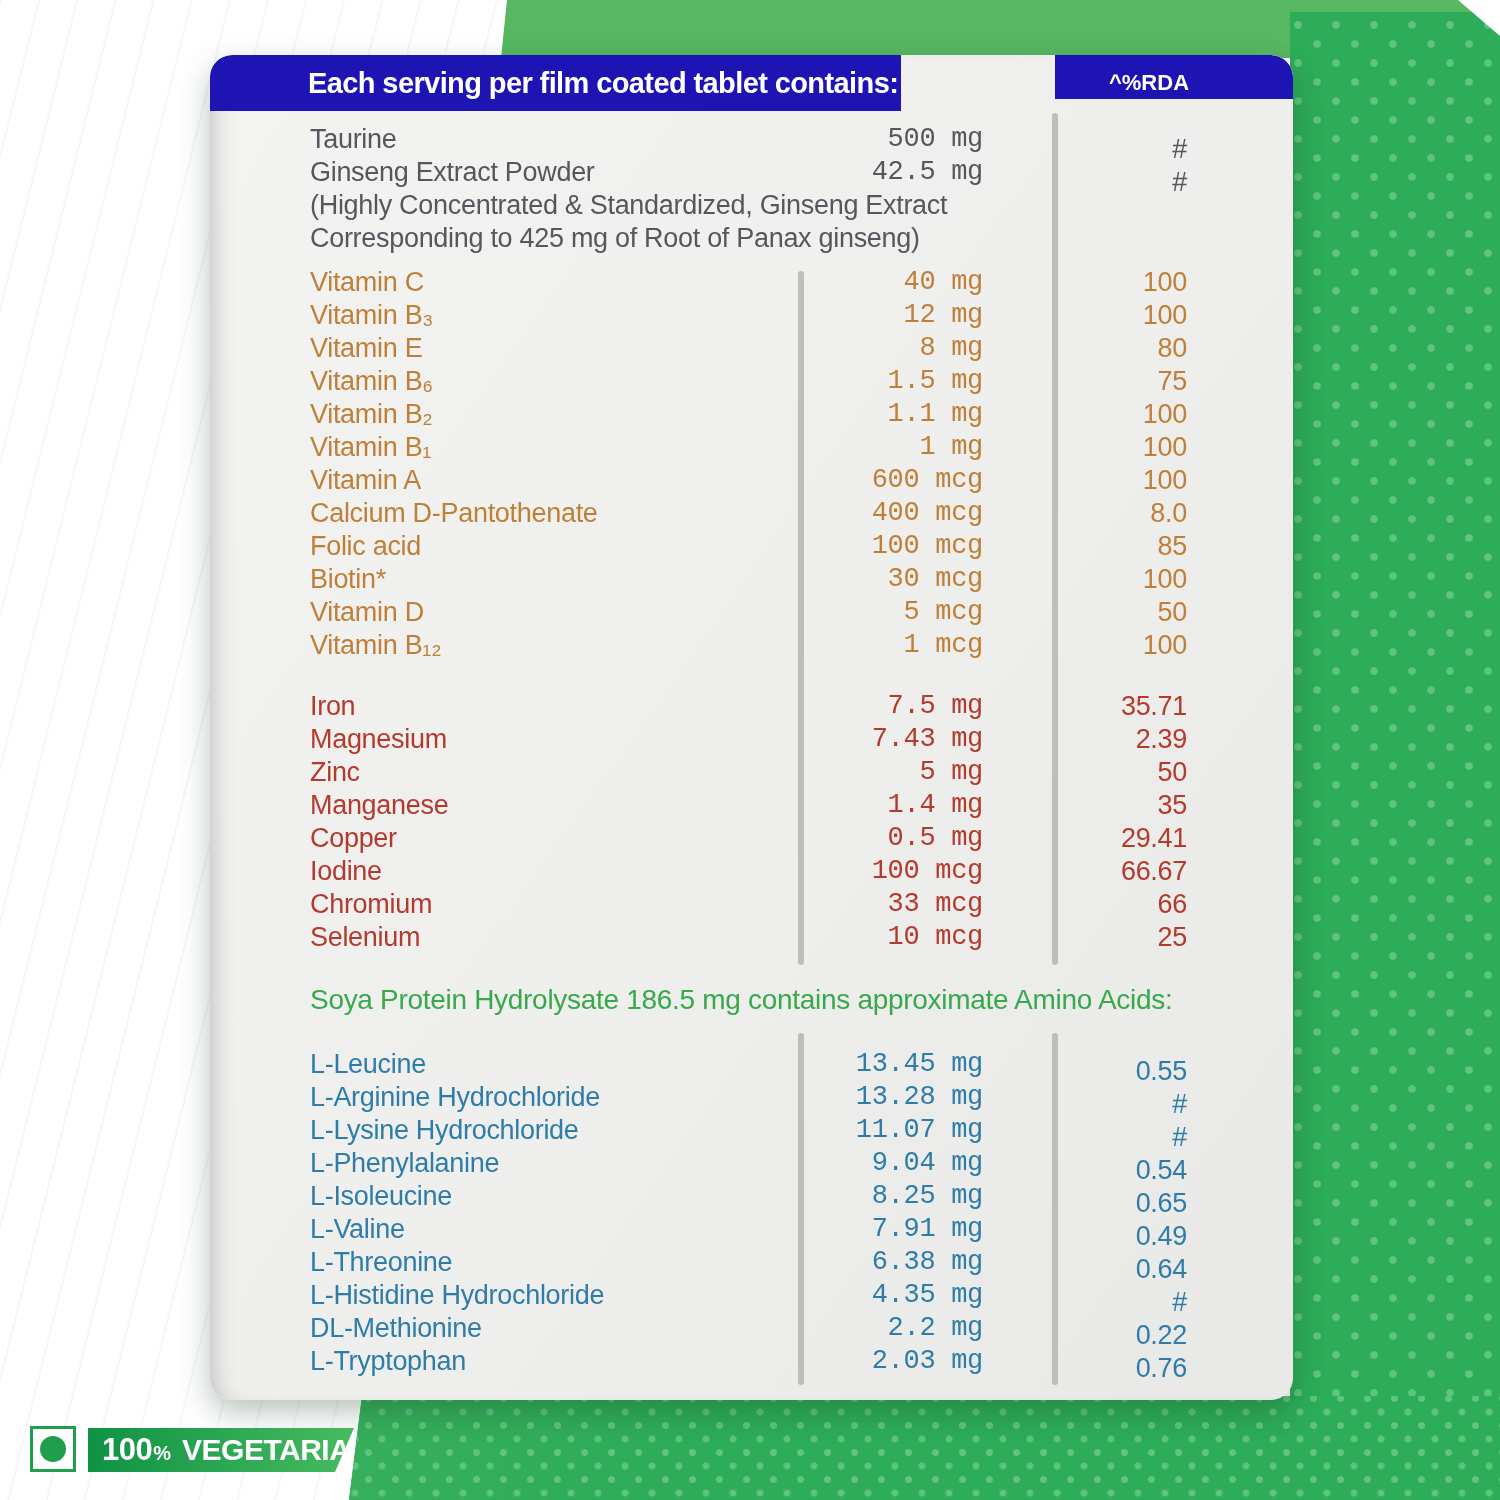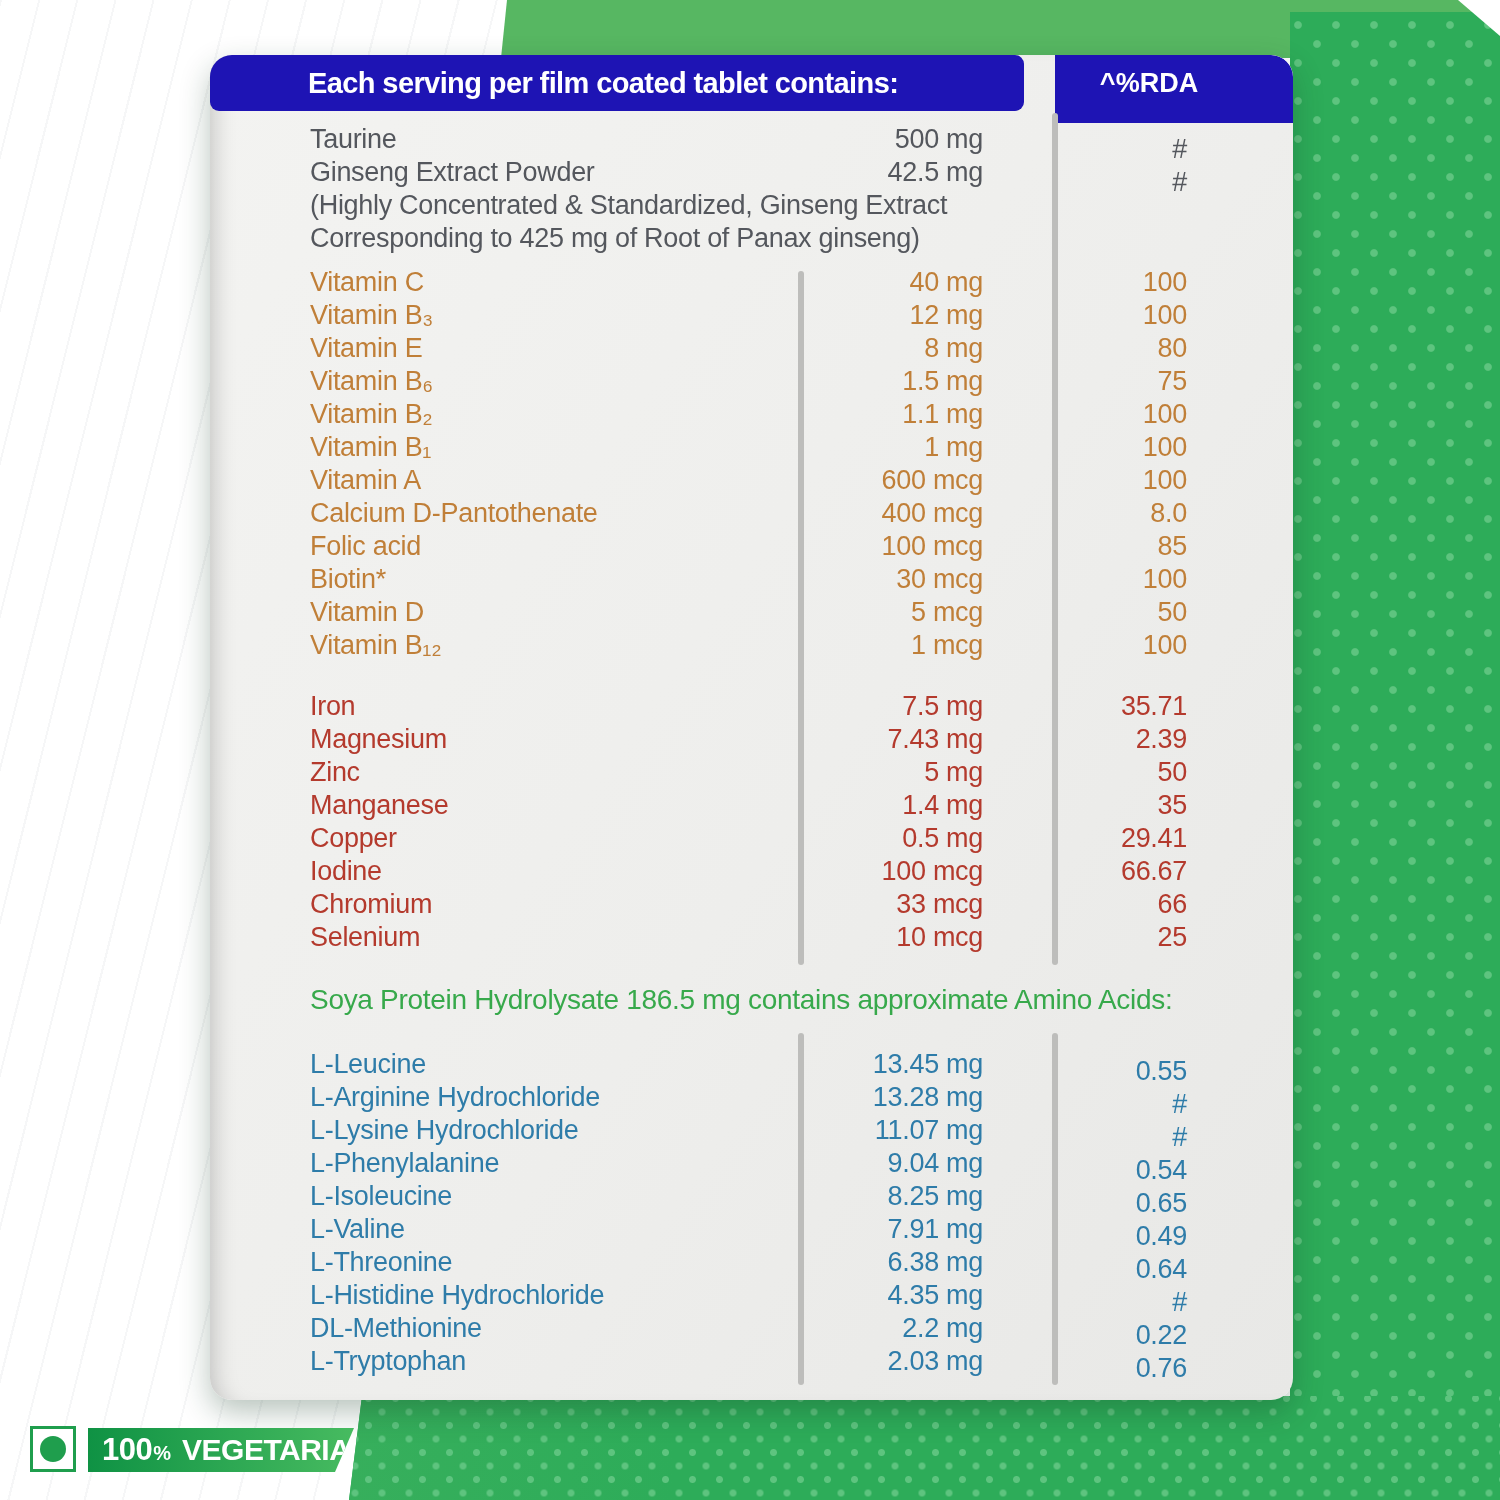--- a/index.html
+++ b/index.html
@@ -41,28 +41,28 @@
     clip-path:polygon(1458px 0,1500px 0,1500px 36px);
   }
   
   .card{
     left:210px;top:55px;width:1083px;height:1345px;z-index:10;
     border-radius:22px;overflow:hidden;
     background:linear-gradient(125deg,#f3f3f1 0%,#eeeeec 55%,#e8e8e6 100%);
     box-shadow:inset 20px 0 24px -18px rgba(0,0,0,0.22), 0 12px 30px rgba(20,60,35,0.30);
   }
   .hdr-left{
-    left:0;top:0;width:814px;height:56px;background:var(--header-blue,#1e14b4);
+    left:0;top:0;width:691px;height:56px;background:var(--header-blue,#1e14b4);
     border-top-left-radius:22px;color:#fff;font-weight:bold;
-    font-size:29px;letter-spacing:-0.6px;line-height:56px;padding-left:98px;box-sizing:border-box;border-radius:9px;
+    font-size:29px;letter-spacing:-0.6px;line-height:56px;padding-left:98px;box-sizing:border-box;
   }
   .hdr-right{
-    left:845px;top:0;right:0;height:68px;background:var(--header-blue,#1e14b4);
+    left:845px;top:0;right:0;height:44px;background:var(--header-blue,#1e14b4);
     border-top-right-radius:22px;color:#fff;font-weight:bold;
-    font-size:27px;line-height:56px;text-align:center;padding-right:50px;box-sizing:border-box;
+    font-size:22px;line-height:56px;text-align:center;padding-right:50px;box-sizing:border-box;
   }
   .divider{position:absolute;width:6px;background:var(--divider-gray,#bdbdbb);border-radius:3px;z-index:11;}
   #divA1{left:588px;top:216px;height:694px;}
   #divB1{left:842px;top:58px;height:852px;}
   #divA2{left:588px;top:978px;height:352px;}
   #divB2{left:842px;top:978px;height:352px;}
   .tbody{position:absolute;left:0;right:0;top:56px;z-index:12;}
   .section{letter-spacing:-0.3px;}
   .section-actives{margin-top:12px;}
   .section-vitamins{margin-top:22px;}
@@ -71,21 +71,21 @@
   .section-heading{
     margin-top:26px;height:40px;line-height:40px;padding-left:100px;
     font-size:28px;letter-spacing:-0.3px;white-space:nowrap;
   }
   .row{
     display:grid;grid-template-columns:490px 253px 240px;
     padding-left:100px;height:33px;line-height:33px;font-size:27px;
   }
   .row.note-row{display:block;white-space:nowrap;}
   .cell{white-space:nowrap;}
-  .cell.amount{text-align:right;padding-right:70px;}
+  .cell.amount{text-align:right;padding-right:70px;font-family:Liberation Mono, monospace;}
   .cell.rda{text-align:right;padding-right:106px;}
   .section-actives .cell.rda{transform:translateY(10px);}
   .section-amino-acids .cell.rda{transform:translateY(7px);}
   
   .veg-box{
     left:30px;top:1426px;width:40px;height:40px;z-index:20;
     background:#ffffff;border:3px solid var(--veg-green,#1f9e4d);
   }
   .veg-box .dot{
     position:absolute;left:50%;top:50%;width:26px;height:26px;margin:-13px 0 0 -13px;

